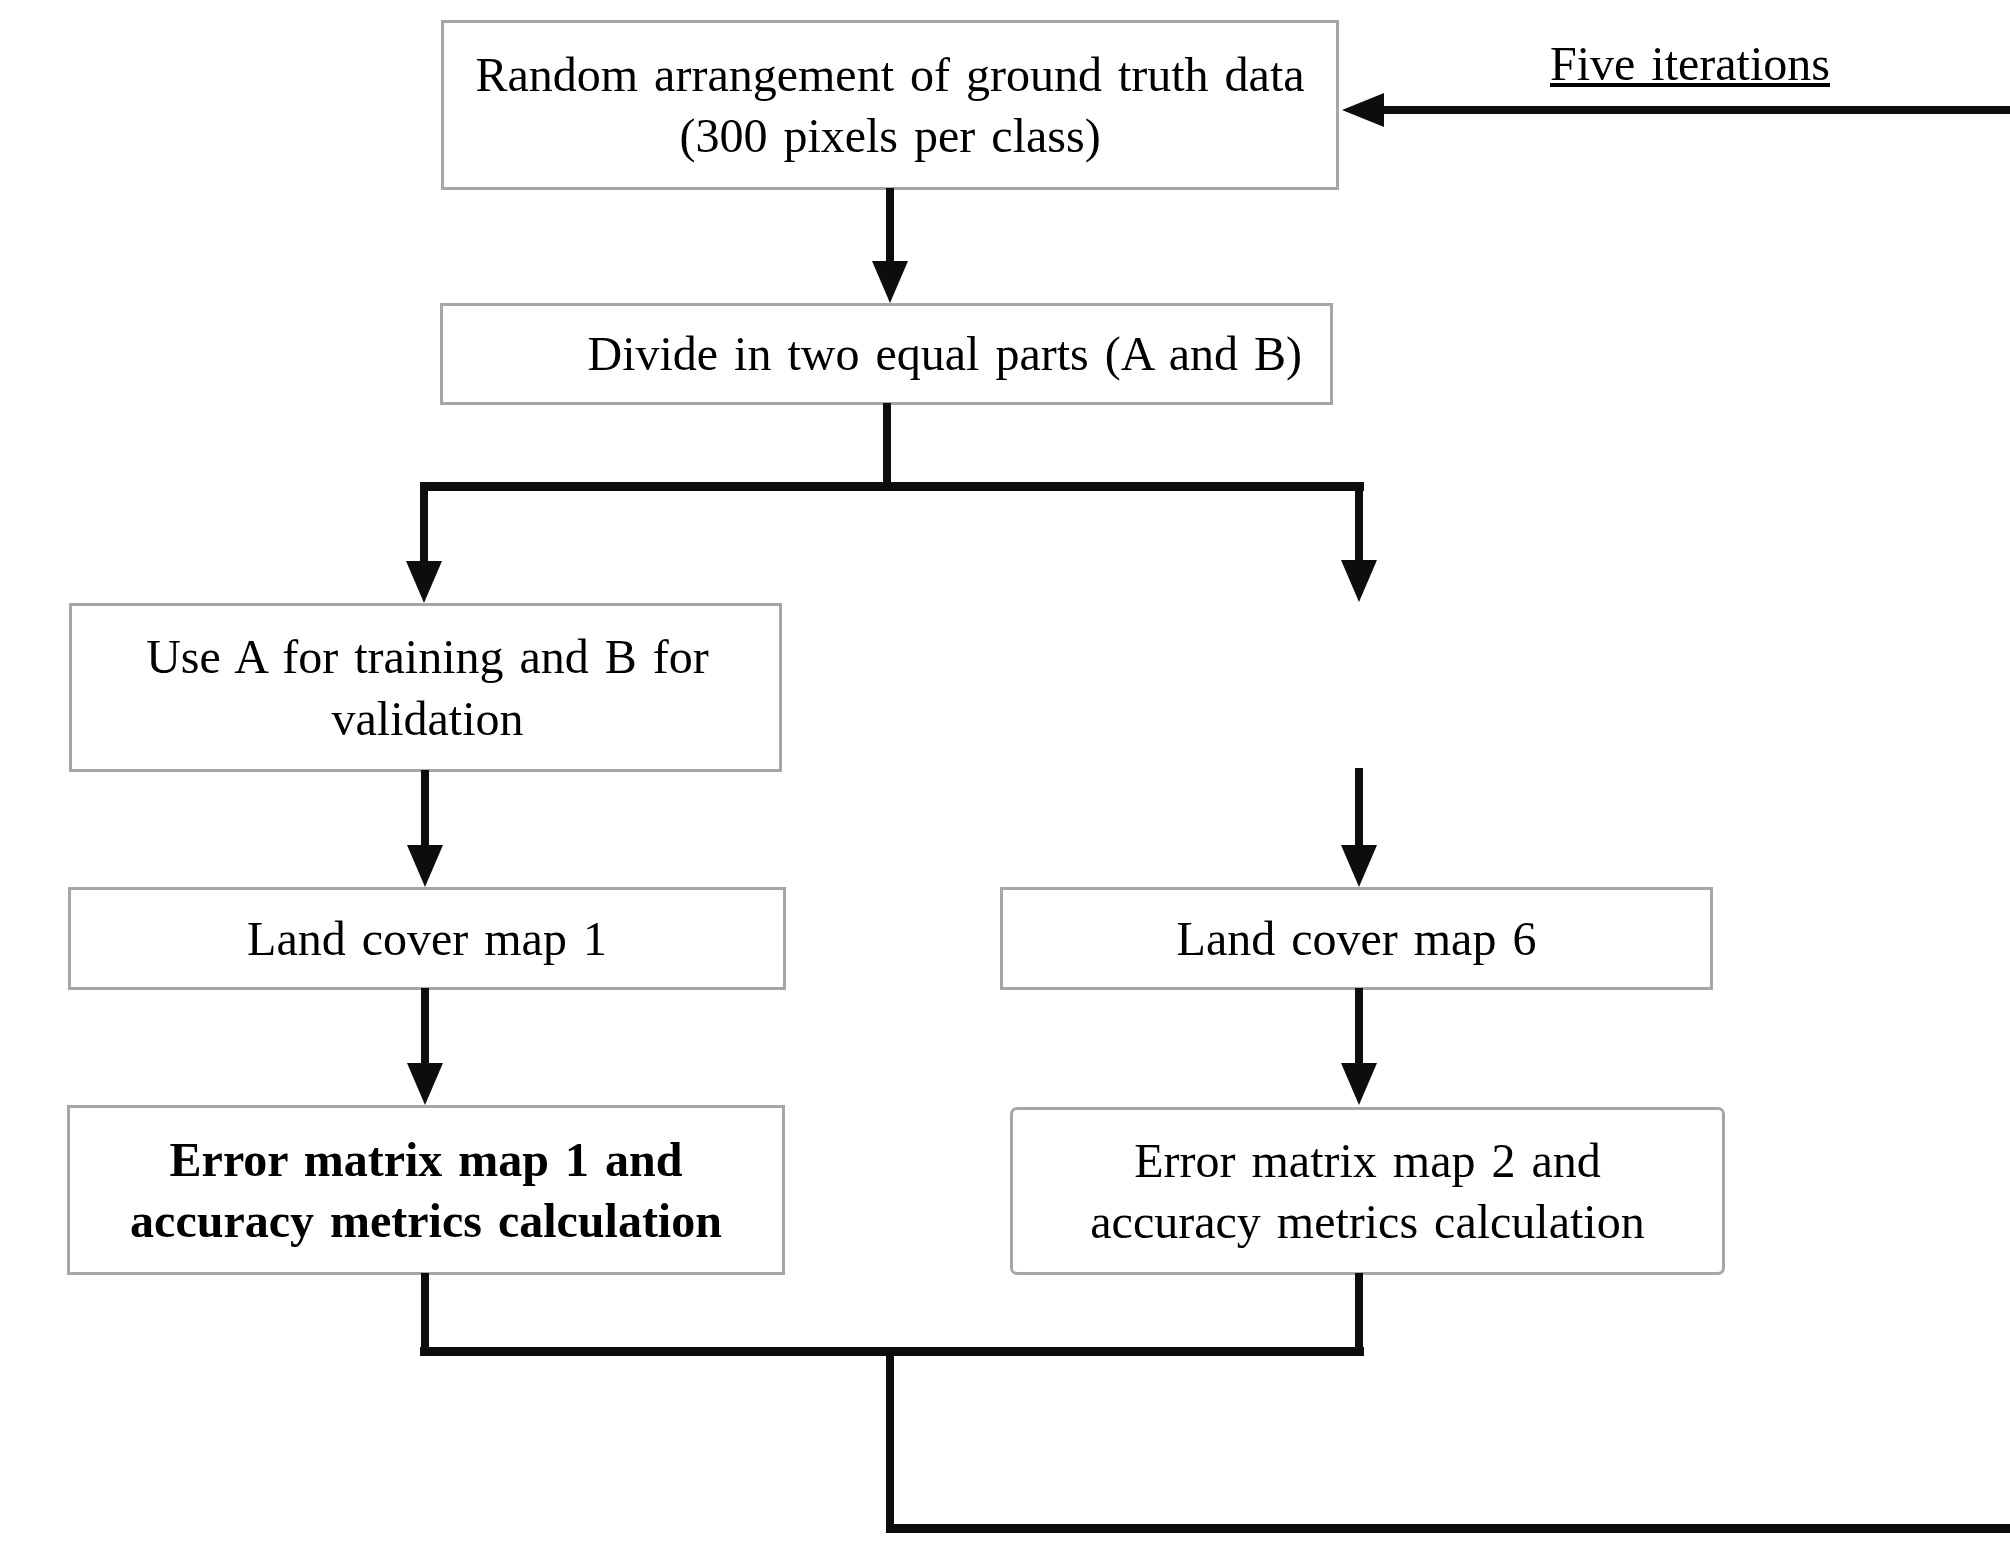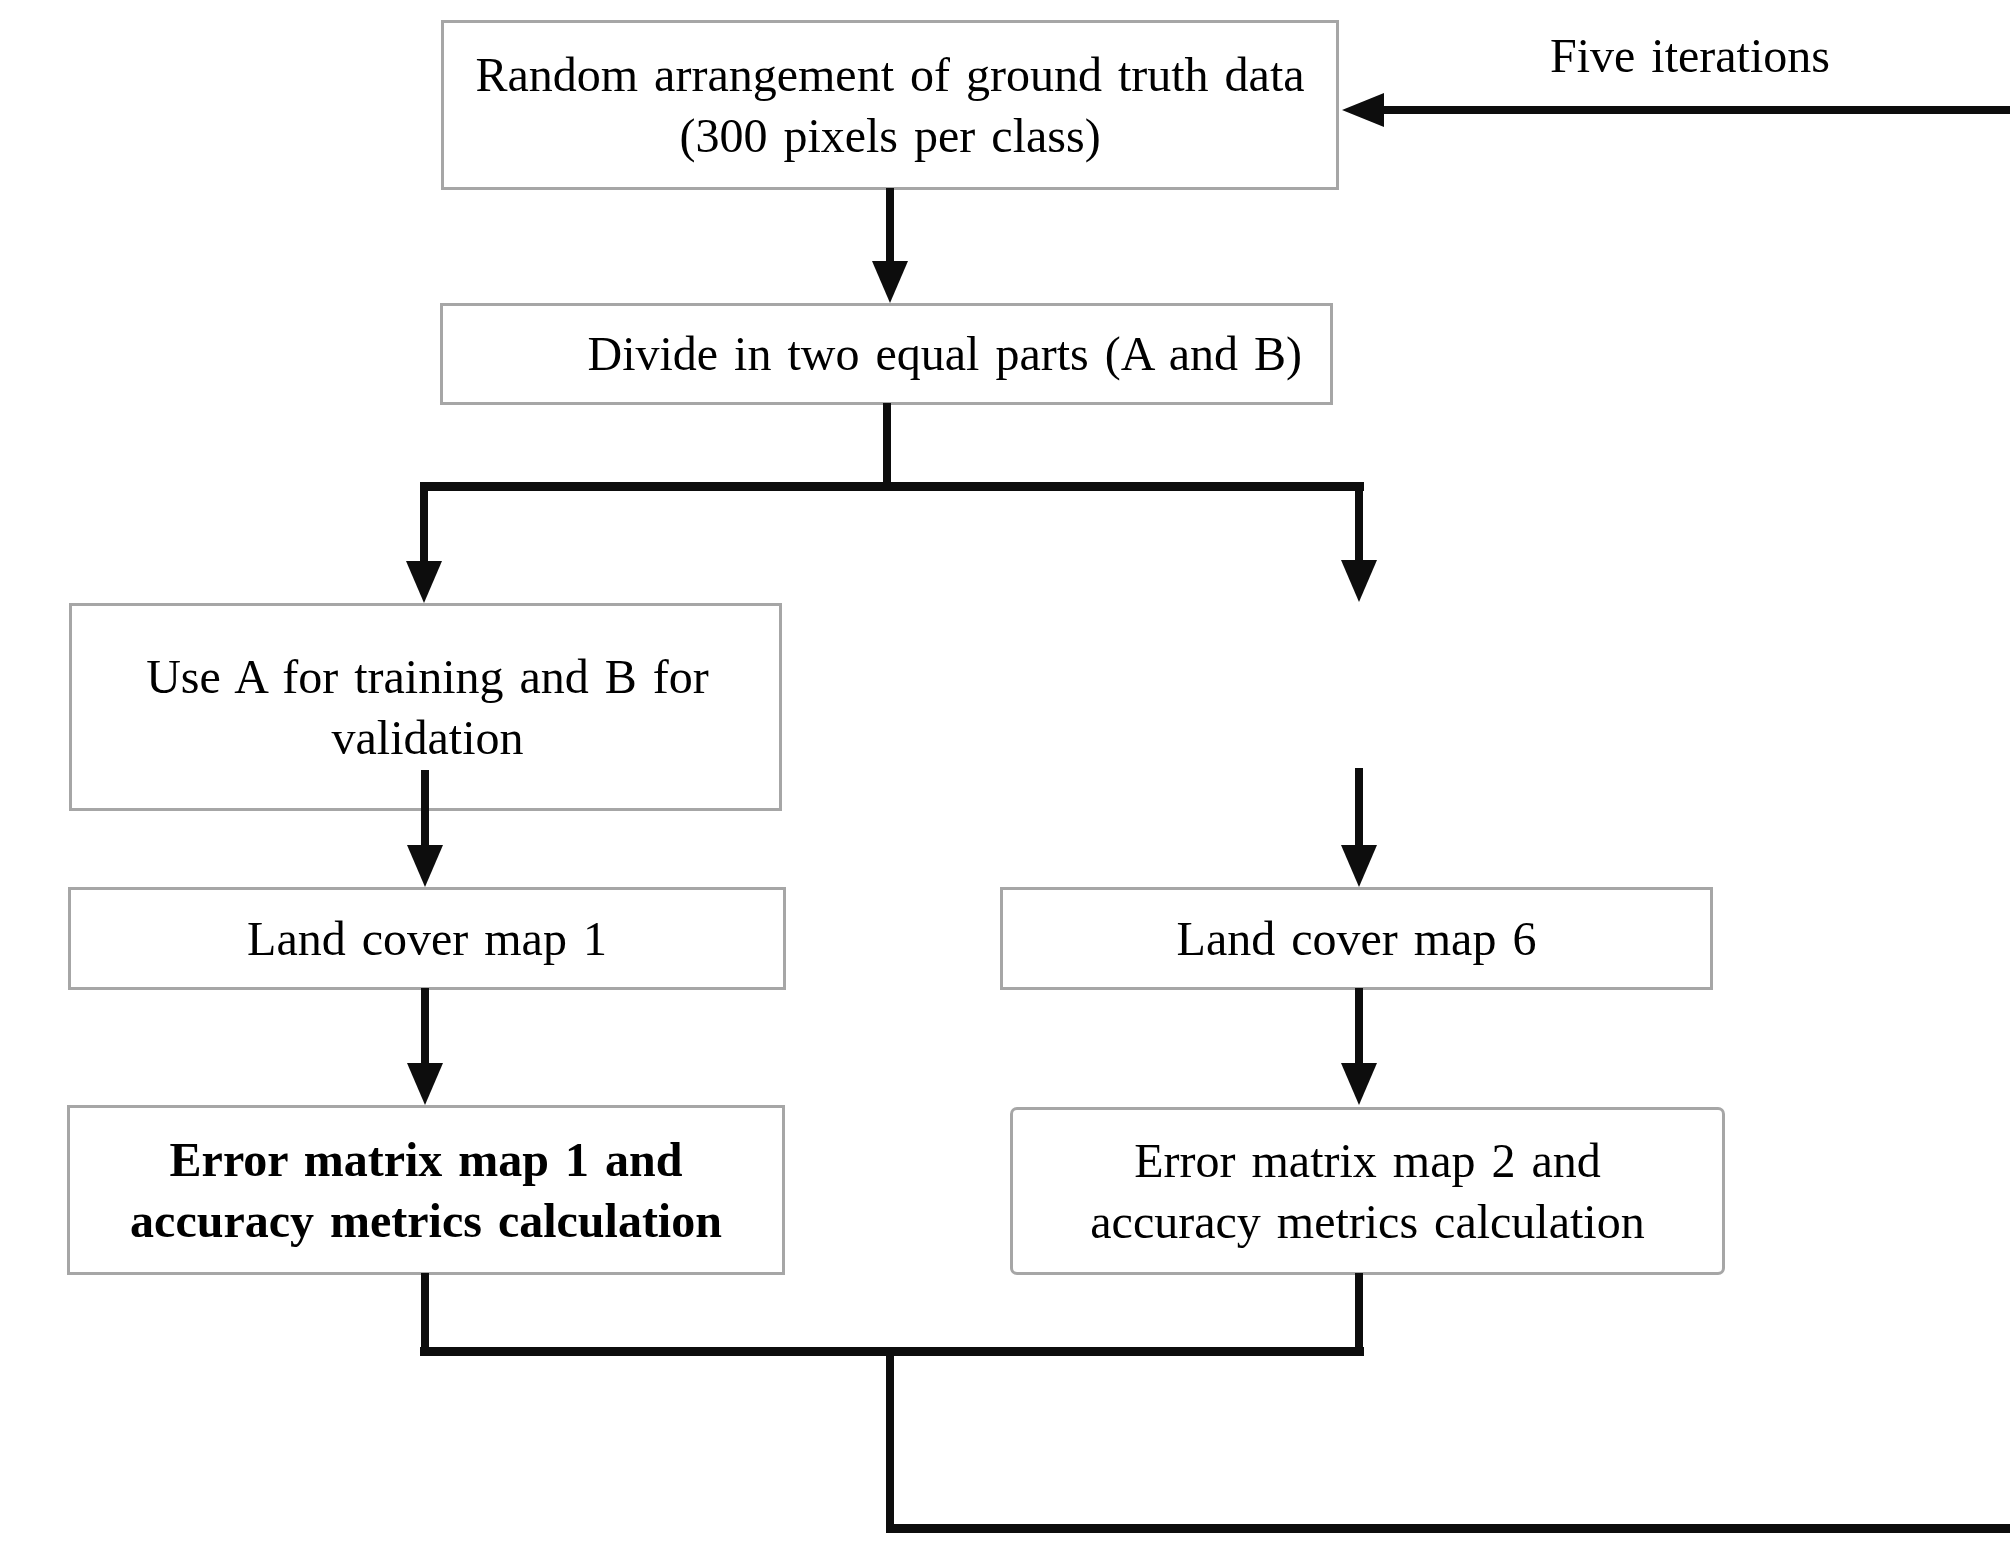--- a/index.html
+++ b/index.html
@@ -45,30 +45,31 @@
   }
   .arrow-left {
     position: absolute;
     width: 0; height: 0;
     border-top: 17px solid transparent;
     border-bottom: 17px solid transparent;
     border-right: 42px solid var(--line, #000000);
   }
   .loop-label {
     position: absolute;
-    left: 1400px; top: 28px; width: 500px;
+    left: 1400px; top: 36px; width: 500px;
     text-align: center;
     font-size: 48px;
     word-spacing: 4px;
+    text-decoration: underline;
   }
 
   
   #node-top     { left: 401px; top: 20px;   width: 898px; height: 170px; }
   #node-divide  { left: 400px; top: 303px;  width: 893px; height: 102px; justify-content: flex-end; }
-  #node-train-a { left: 29px;  top: 603px;  width: 713px; height: 208px; padding-left: 32px; }
+  #node-train-a { left: 29px;  top: 603px;  width: 713px; height: 169px; padding-left: 32px; }
   #node-train-b { left: 969px; top: 602px;  width: 707px; height: 168px; }
   #node-map1    { left: 28px;  top: 887px;  width: 718px; height: 103px; }
   #node-map2    { left: 960px; top: 887px;  width: 713px; height: 103px; }
   #node-err1    { left: 27px;  top: 1105px; width: 718px; height: 170px; font-weight: bold; }
   #node-err2    { left: 970px; top: 1107px; width: 715px; height: 168px; border-radius: 7px; }
 </style>
 </head>
 <body>
 
 <div class="stage">

